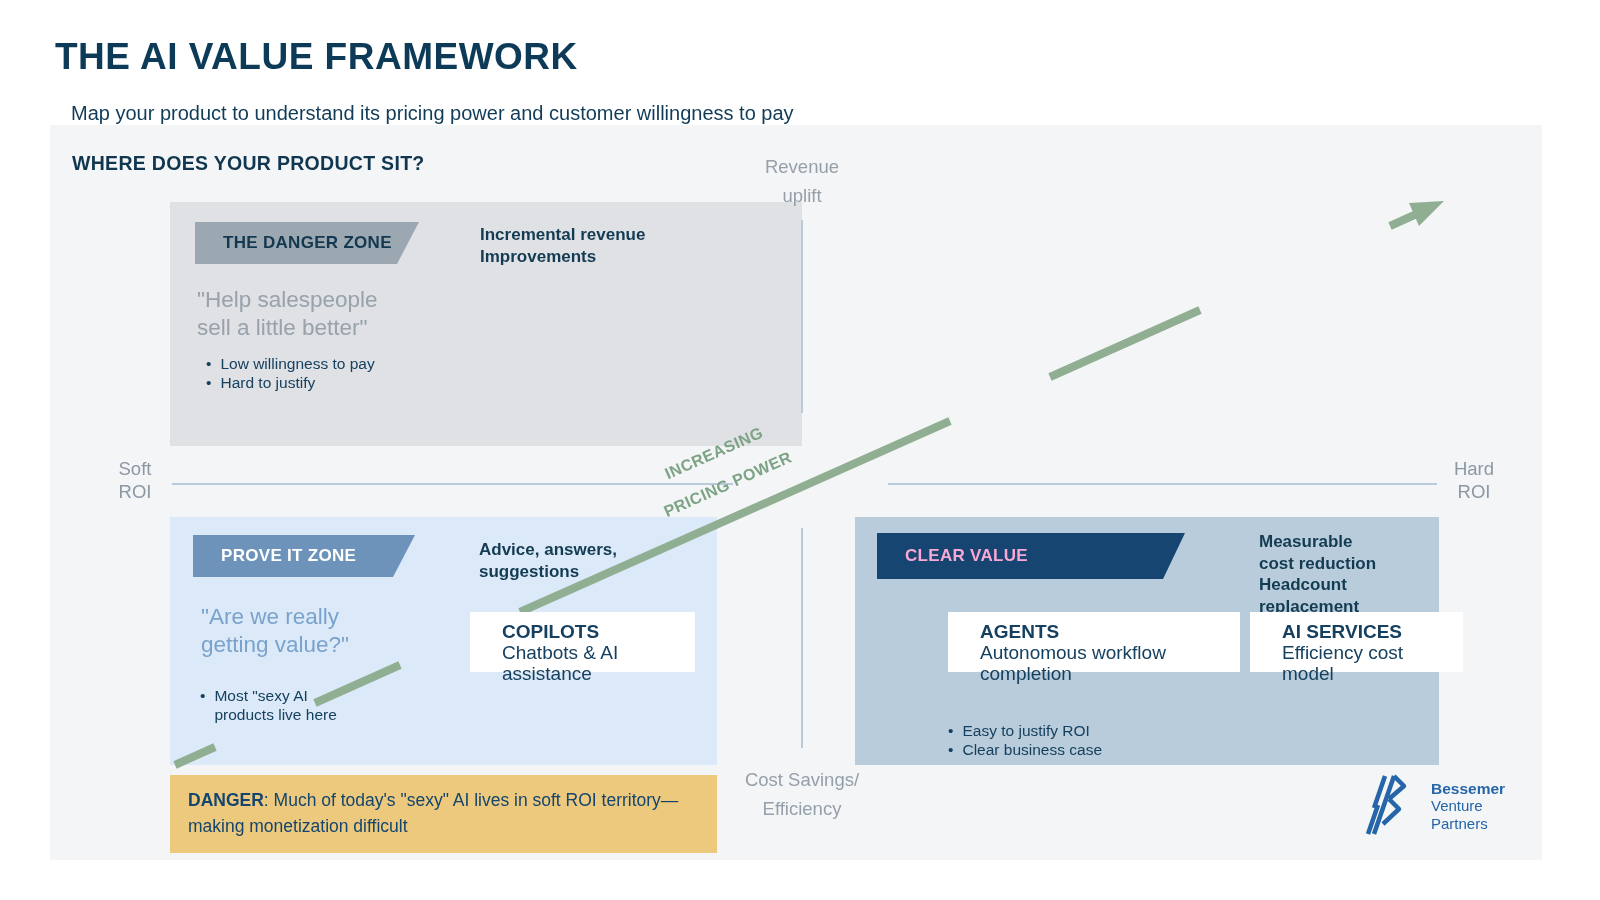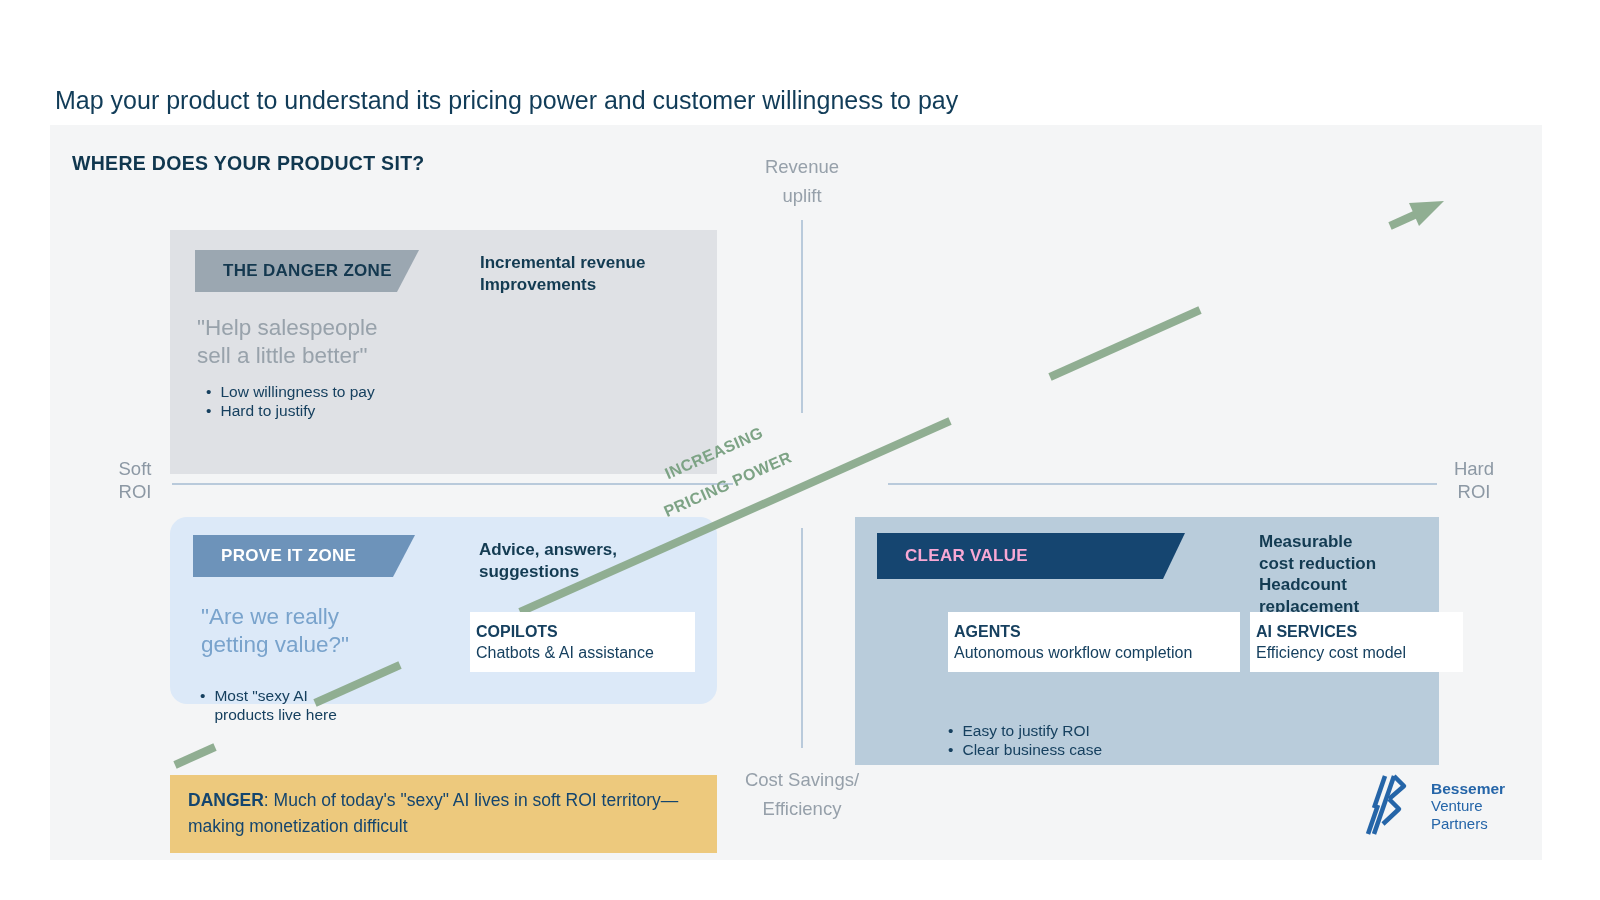--- a/index.html
+++ b/index.html
@@ -5,47 +5,47 @@
   html,body{margin:0;padding:0;background:#ffffff;}
   *{box-sizing:border-box;}
   .stage{
     position:relative;width:1600px;height:900px;background:#ffffff;overflow:hidden;
     font-family:"Liberation Sans","DejaVu Sans",sans-serif;color:#123B58;
   }
   .pre{white-space:pre-line;}
 
   
   .page-title{position:absolute;left:55px;top:36px;font-size:37px;font-weight:700;letter-spacing:.5px;color:#0D3A57;margin:0;}
-  .page-subtitle{position:absolute;left:55px;top:86px;font-size:25px;color:#113C58;margin:0;}
+  .page-subtitle{position:absolute;left:55px;top:86px;font-size:20px;color:#113C58;margin:16px;}
 
   
   .panel{position:absolute;left:50px;top:125px;width:1492px;height:735px;background:#F4F5F6;}
   .panel-heading{position:absolute;left:22px;top:27px;font-size:19.5px;font-weight:700;letter-spacing:.3px;color:#10374F;margin:0;z-index:6;}
 
   
   .quad{position:absolute;}
-  .quad-tl{left:120px;top:77px;width:547px;height:244px;background:#DFE1E5;margin-top:28px;}
+  .quad-tl{left:120px;top:77px;width:632px;height:244px;background:#DFE1E5;}
   .quad-tr{left:805px;top:77px;width:584px;height:244px;background:#E9EFE7;}
-  .quad-bl{left:120px;top:392px;width:547px;height:187px;background:#DCE9F8;border-radius:17px;}
+  .quad-bl{left:120px;top:392px;width:547px;height:248px;background:#DCE9F8;}
   .quad-br{left:805px;top:392px;width:584px;height:248px;background:#B9CCDB;}
 
   .badge{position:absolute;z-index:6;display:flex;align-items:center;padding-left:28px;
          font-size:17px;font-weight:700;letter-spacing:.3px;
          clip-path:polygon(0 0,100% 0,calc(100% - 22px) 100%,0 100%);}
   .badge-tl{left:25px;top:20px;width:224px;height:42px;background:#9BA7B1;color:#14384F;}
   .badge-tr{left:22px;top:24px;width:300px;height:42px;background:#B7C7BA;color:#133B52;}
   .badge-bl{left:23px;top:18px;width:222px;height:42px;background:#6D93BA;color:#FFFFFF;}
   .badge-br{left:22px;top:16px;width:308px;height:46px;background:#154570;color:#f9a8d4;}
 
   .tagline{position:absolute;z-index:6;font-size:17px;font-weight:700;line-height:21.5px;color:#133B52;}
   .quote{position:absolute;z-index:6;font-size:22.5px;line-height:28px;font-weight:400;}
   .bullets{position:absolute;z-index:6;margin:0;padding:0;list-style:none;font-size:15.5px;line-height:18.5px;color:#16405F;}
   .bullets li{display:flex;gap:9px;}
   .bullets li::before{content:"\2022";flex:none;}
-  .card{position:absolute;z-index:6;background:#FFFFFF;padding:9px 6px;font-size:16px;line-height:21px;color:#16405F;}
+  .card{position:absolute;z-index:6;background:#FFFFFF;padding:9px 32px;font-size:19px;line-height:21px;color:#16405F;}
   .card .card-title{font-weight:700;}
 
   
   .axis-label{position:absolute;z-index:6;text-align:center;color:#96A0AA;font-size:18.5px;line-height:29px;}
   .axis-side{color:#8C98A4;line-height:23px;}
 
   
   .arrow-label{position:absolute;z-index:6;left:585px;top:310px;width:172px;text-align:center;
                transform:rotate(-24deg);font-size:16px;font-weight:700;letter-spacing:.5px;
                line-height:34px;color:#7DA385;}
@@ -61,20 +61,21 @@
   
   .logo{position:absolute;z-index:6;left:1315px;top:647px;display:flex;align-items:center;gap:22px;color:#2565A8;}
   .logo-text{font-size:15px;line-height:17.5px;}
   .logo-text .logo-name{font-weight:700;font-size:15.5px;}
 </style>
 </head>
 <body>
 
 <div class="stage">
 
+  <h1 class="page-title">THE AI VALUE FRAMEWORK</h1>
   <p class="page-subtitle">Map your product to understand its pricing power and customer willingness to pay</p>
 
   <div class="panel">
 
     <h2 class="panel-heading">WHERE DOES YOUR PRODUCT SIT?</h2>
 
     <div class="quad quad-tl">
       <div class="badge badge-tl">THE DANGER ZONE</div>
       <div class="tagline pre" style="left:310px;top:22px;">Incremental revenue
 Improvements</div>

